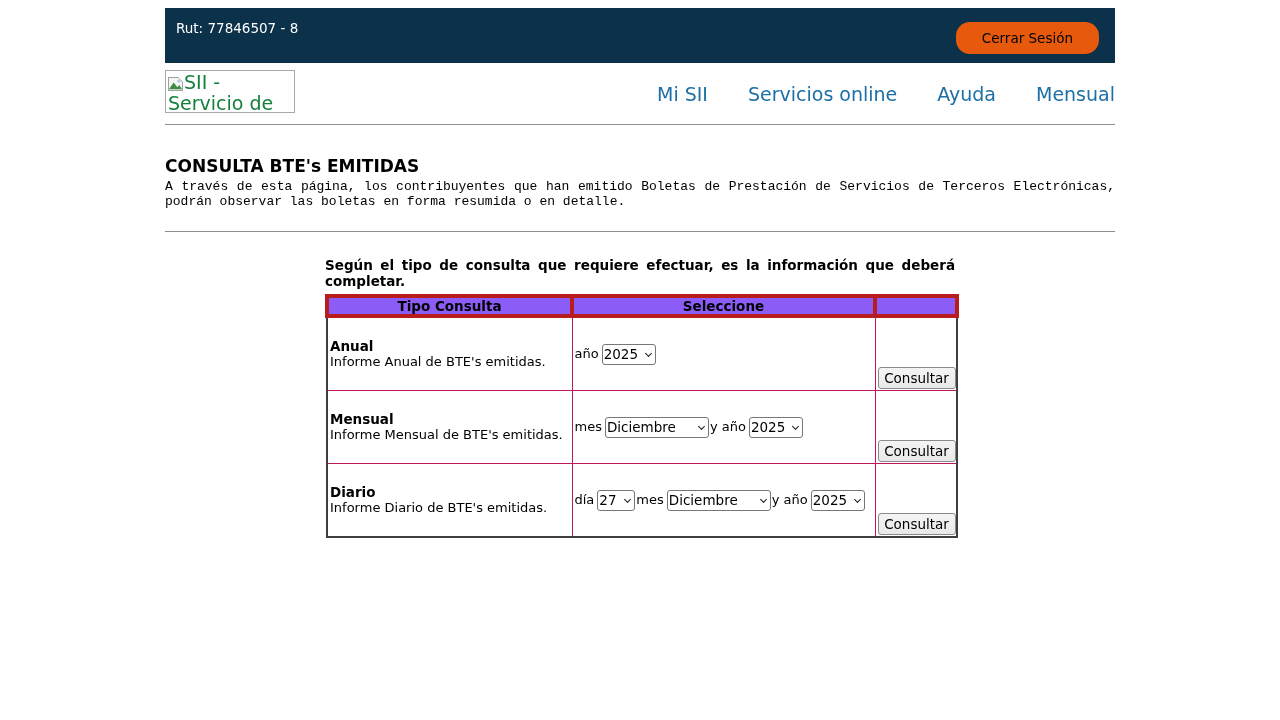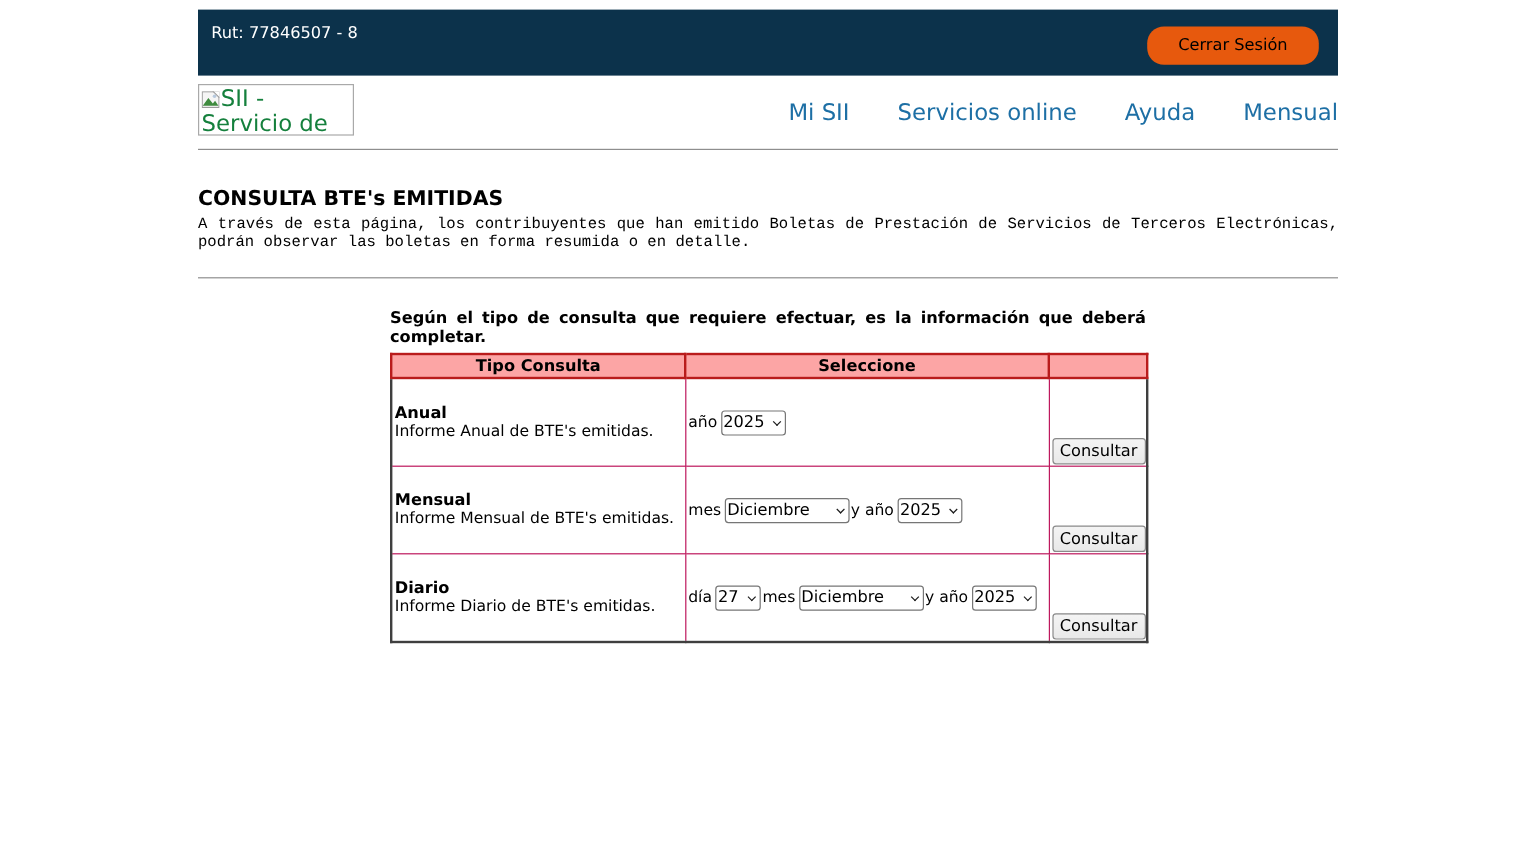--- a/index.html
+++ b/index.html
@@ -27,21 +27,21 @@
   .page-title { margin-top: 31px; font-size: 17px; font-weight: bold; }
   .page-desc { margin-top: 3px; font-size: 13px; line-height: 15px; text-align: justify; font-family: Liberation Mono, monospace; }
   .divider2 { border: none; border-top: 1px solid #8e8e8e; margin-top: 22px; }
 
   .inner { width: 630px; margin: 26px auto 0; }
   .intro { font-size: 13.5px; font-weight: bold; line-height: 15.5px; text-align: justify; margin-bottom: 5px; }
 
   
   table.consulta { width: 630px; border-collapse: collapse; table-layout: fixed;
     border: 2px solid #3f3f3f; }
-  table.consulta th { background: #fca5a5; border: 2px solid #b91c1c; font-size: 13.5px;
+  table.consulta th { background: #8b5cf6; border: 4px solid #b91c1c; font-size: 13.5px;
     font-weight: bold; height: 20px; text-align: center; }
   table.consulta td { border: 1px solid #be185d; font-size: 13px; height: 40px;
     padding: 1px 2px; vertical-align: middle; }
   td.c1 { padding-left: 3px; line-height: 15px; }
   td.c1 .row-type { font-size: 13.5px; font-weight: bold; display: block; }
   td.c2 { padding-left: 3px; }
   td.c3 { vertical-align: bottom; text-align: center; padding-bottom: 3px; }
   .ctl-label { margin: 0 3px 0 1px; }
   .ctl-label:first-child { margin-left: 0; }
   .selwrap { position: relative; display: inline-block; vertical-align: middle; }

